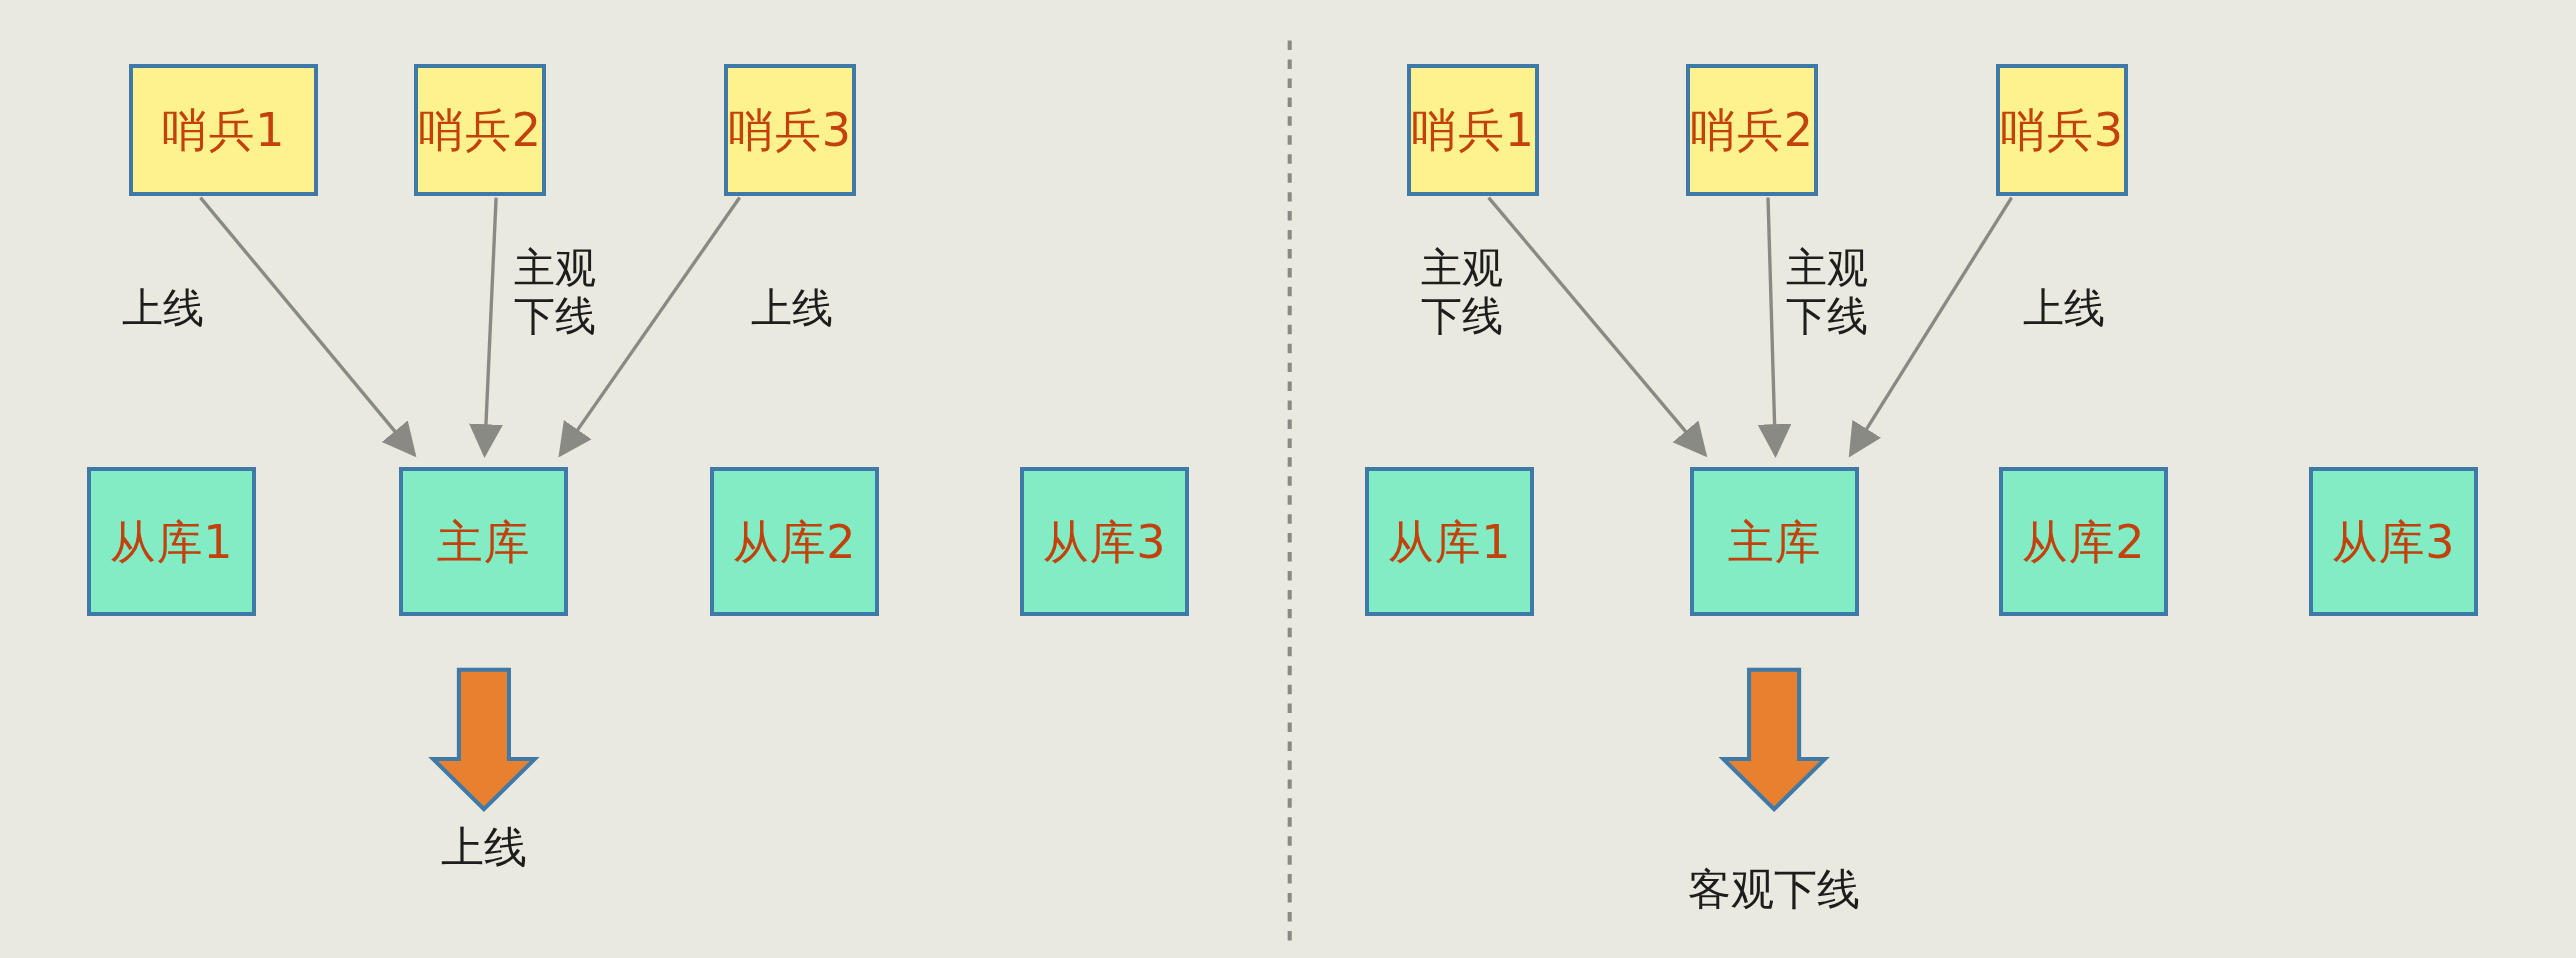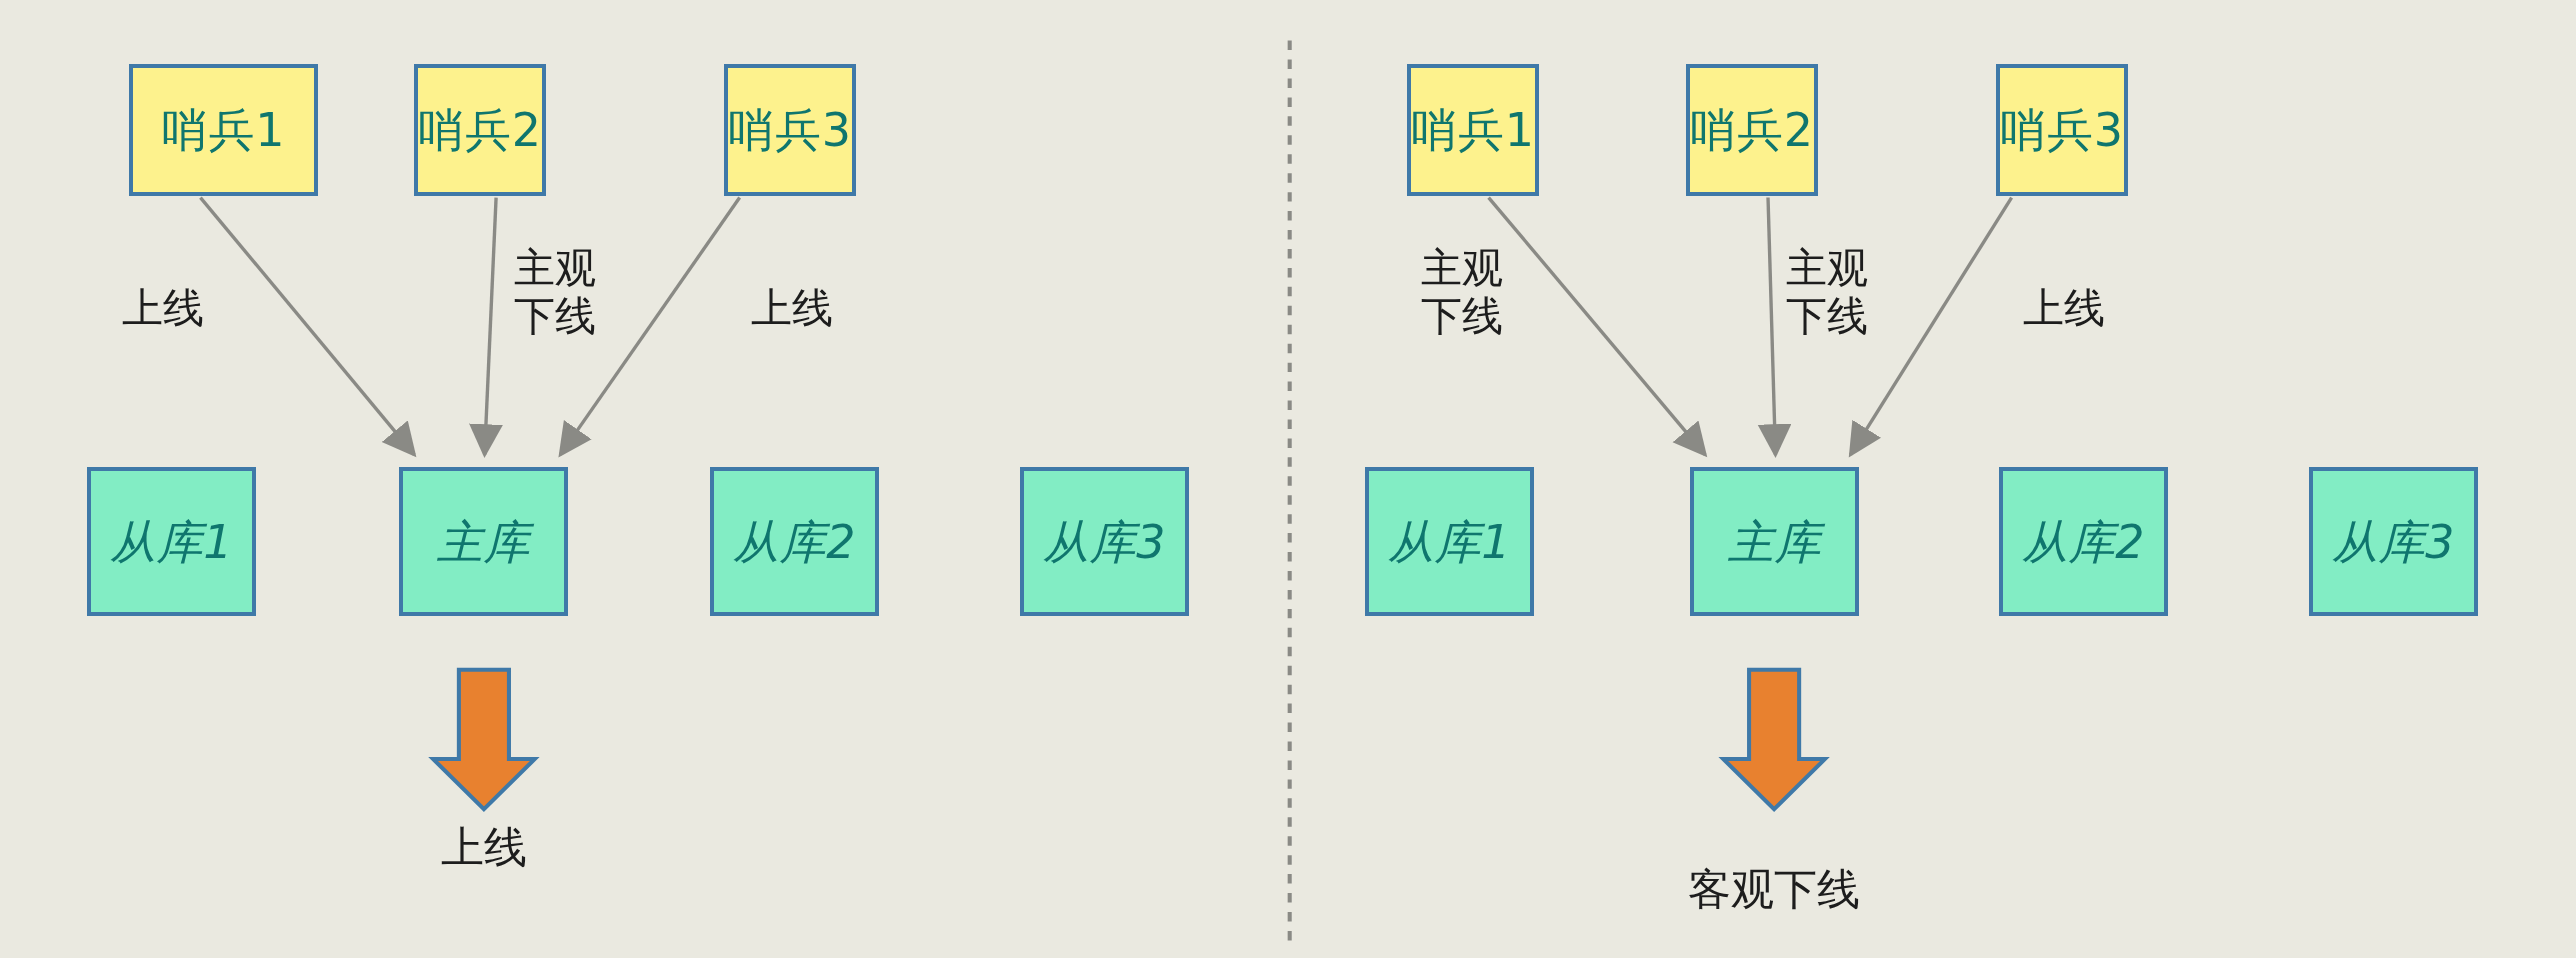--- a/index.html
+++ b/index.html
@@ -26,31 +26,30 @@
     pointer-events: none;
   }
   .node {
     position: absolute;
     box-sizing: border-box;
     border: 4px solid #3f79a8;
     display: flex;
     align-items: center;
     justify-content: center;
     font-size: 46px;
-    color: #0f766e;
+    color: #c2410c;
     letter-spacing: 0.7px;
     line-height: 1;
     white-space: nowrap;
   }
   .node.sentinel {
     background: #fdf28d;
   }
   .node.db {
     background: #82edc4;
-    font-style: italic;
   }
   .edge-label {
     position: absolute;
     font-size: 41px;
     color: #1d1d1d;
     line-height: 1.18;
     text-align: center;
     white-space: pre-line;
     pointer-events: none;
   }

